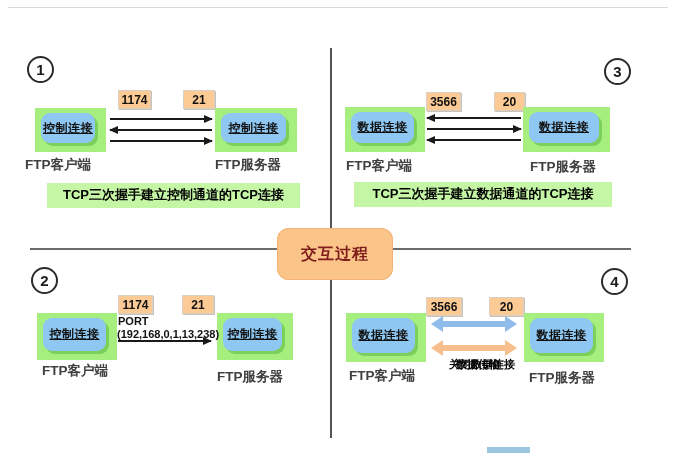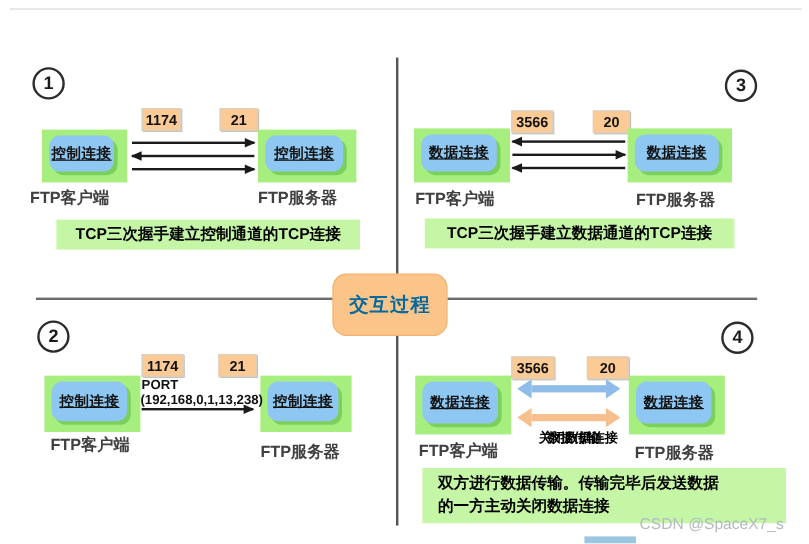--- a/index.html
+++ b/index.html
@@ -65,23 +65,23 @@
     border-left:12px solid; border-left-color:inherit;
   }
   .dbl.blue   { background:#8fbce8; color:#8fbce8; border-color:#8fbce8; }
   .dbl.orange { background:#f7bf8d; color:#f7bf8d; border-color:#f7bf8d; }
 
   .arrow-caption { font-weight:bold; font-size:11px; color:#000; white-space:nowrap; }
 
   .portcmd { font-weight:bold; font-size:11px; color:#111; white-space:nowrap; line-height:1; }
 
   .center-box {
-    left:277px; top:228px; width:96px; height:52px; background:#fbc489;
+    left:277px; top:228px; width:116px; height:52px; background:#fbc489;
     border-radius:12px; display:flex; align-items:center; justify-content:center;
-    font-weight:bold; font-size:16px; color:#0369a1; letter-spacing:1px;
+    font-weight:bold; font-size:16px; color:#7f1d1d; letter-spacing:1px;
     box-shadow:inset 0 0 0 1px #f3b377;
   }
 
   .watermark { left:533px; top:429px; font-size:13px; color:#b3bac0; white-space:nowrap; }
   .bluebar { left:487px; top:447px; width:43px; height:6px; background:#9cc6e0; }
 </style>
 </head>
 <body>
 
 <div id="stage">
@@ -168,21 +168,19 @@
     </div>
 
     <div class="abs dbl blue" style="left:113px;top:71px;width:62px;"></div>
     <div class="abs arrow-caption" style="left:126px;top:83px;margin-top:24px;">数据传输</div>
     <div class="abs dbl orange" style="left:113px;top:95px;width:62px;"></div>
     <div class="abs arrow-caption" style="left:119px;top:107px;">关闭数据连接</div>
 
     <div class="abs ftp-label" style="left:19px;top:117px;">FTP客户端</div>
     <div class="abs ftp-label" style="left:199px;top:119px;">FTP服务器</div>
 
-    <div class="abs caption" style="left:22px;top:140px;width:303px;padding:4px 44px 4px 13px;">双方进行数据传输。传输完毕后发送数据的一方主动关闭数据连接</div>
   </div>
 
   <div class="abs center-box">交互过程</div>
 
-  <div class="abs watermark">CSDN @SpaceX7_s</div>
   <div class="abs bluebar"></div>
 
 </div>
 
 </body></html>

